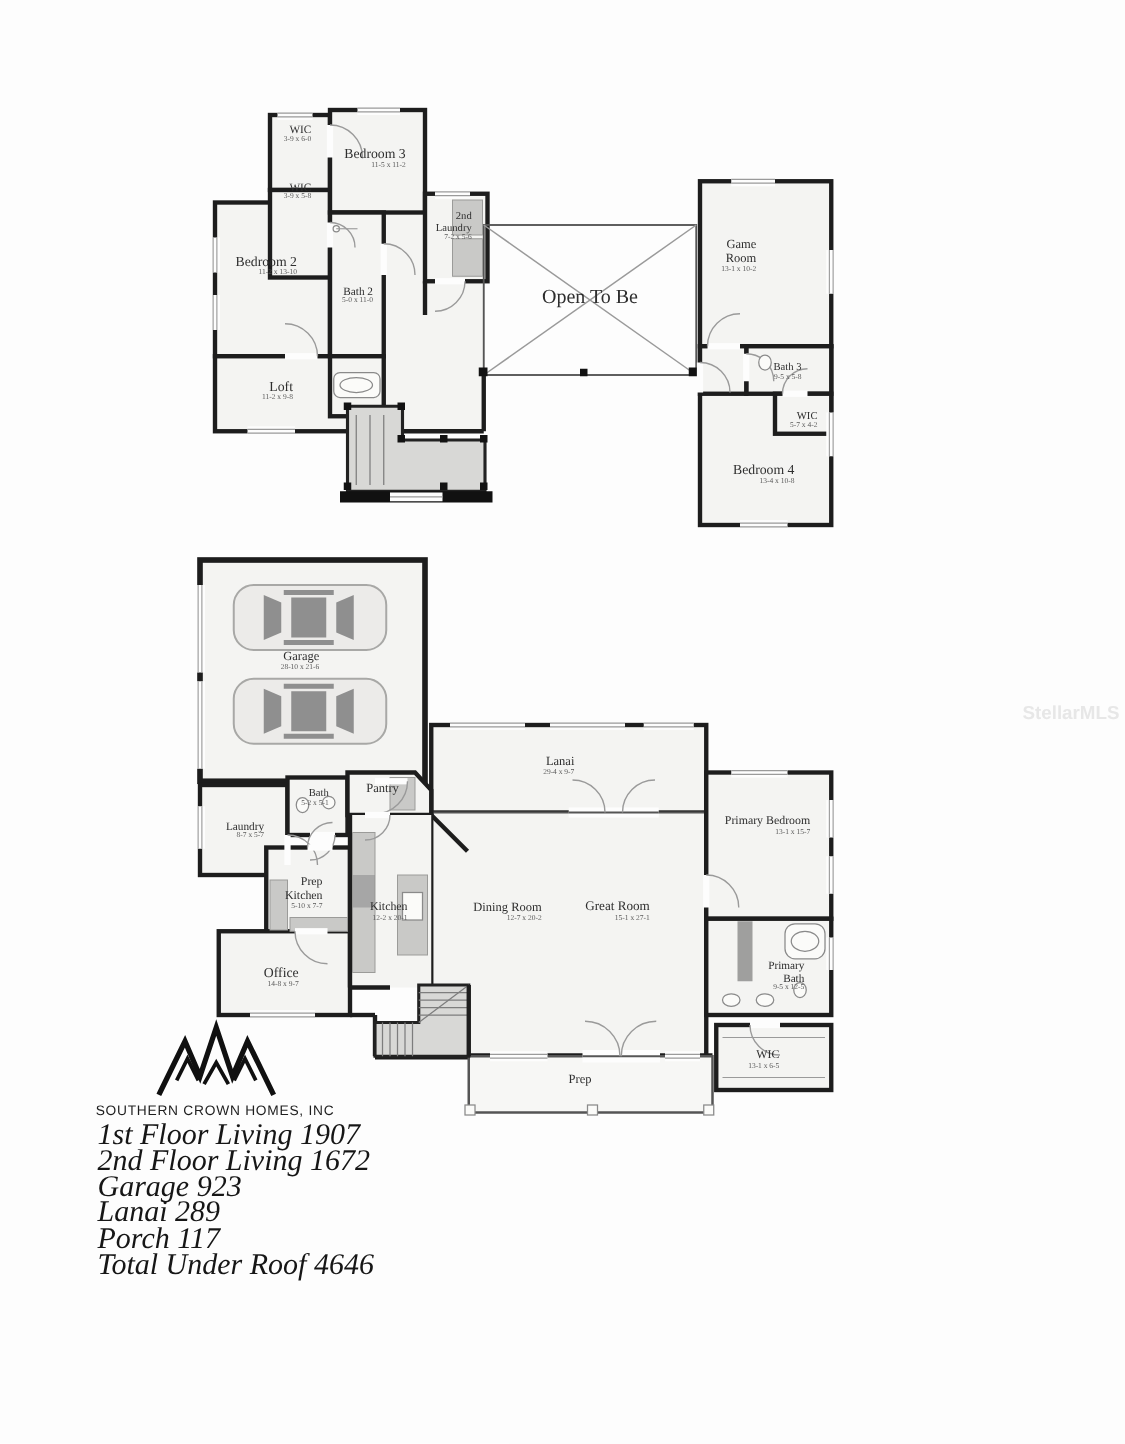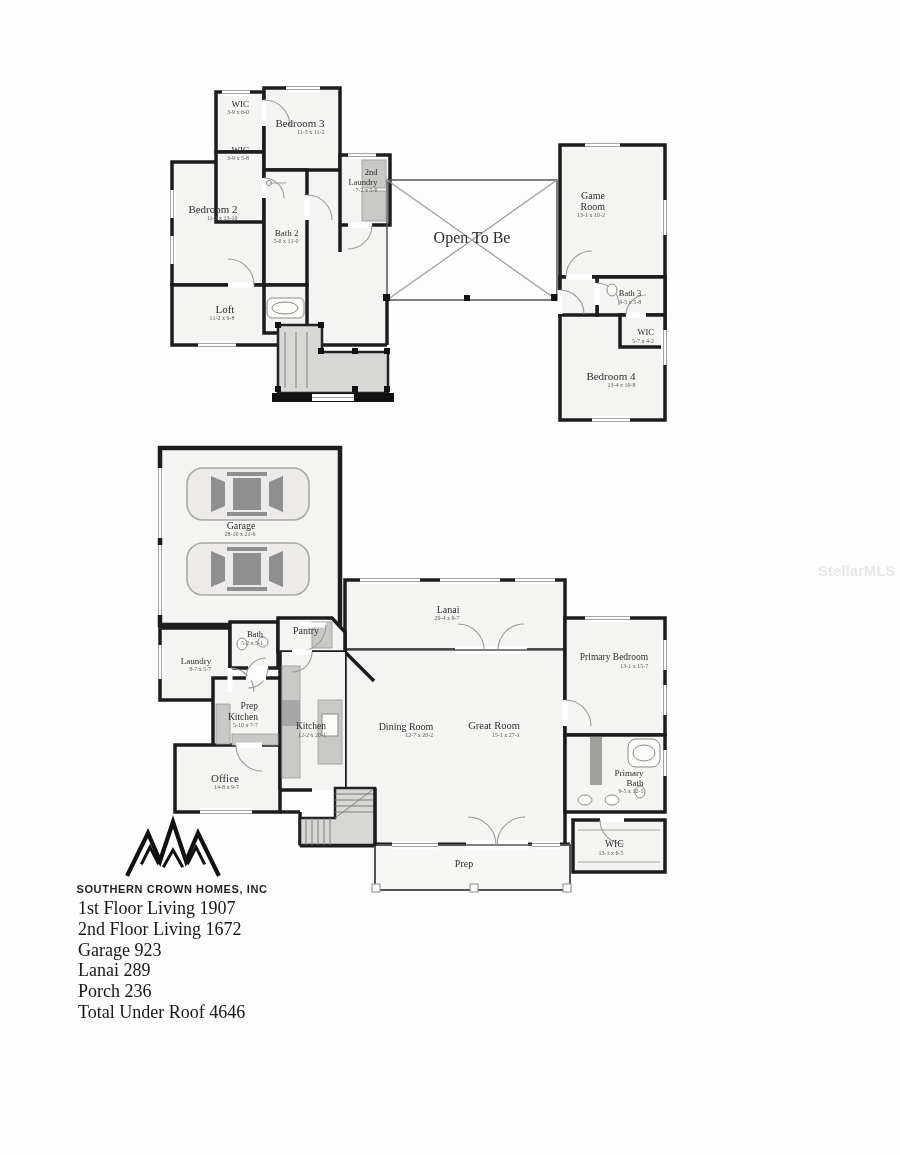--- a/index.html
+++ b/index.html
@@ -24,23 +24,23 @@
   .stairfill{fill:#d8d8d6;stroke:#222;stroke-width:2.5;}
   .stepln{stroke:#7d7d7d;stroke-width:1;}
   .carbody{fill:#ecebe9;stroke:#a8a8a6;stroke-width:1.6;}
   
   .lbl{position:absolute;transform:translate(-50%,-50%);text-align:right;color:#2e2e2e;
        line-height:1.12;white-space:nowrap;}
   .dm{font-size:6px;color:#5a5a5a;}
   .wm{position:absolute;left:818px;top:562px;font-family:"Liberation Sans",sans-serif;
       font-weight:bold;font-size:15px;color:#e7e7e7;}
   .company{position:absolute;left:172px;top:889px;transform:translate(-50%,-50%);
-      font-family:"Liberation Sans",sans-serif;font-weight:bold;font-size:11px;
+      font-family:"Liberation Sans",sans-serif;font-weight:normal;font-size:11px;
       letter-spacing:0.6px;color:#1e1e1e;white-space:nowrap;}
-  .sqft{position:absolute;left:78px;top:898px;font-size:18px;color:#161616;}
+  .sqft{position:absolute;left:78px;top:898px;font-size:24px;color:#161616;font-style:italic;}
   .sqft div{line-height:20.8px;}
 </style>
 </head>
 <body>
 
 <div id="page">
 
 <svg id="plansvg" width="900" height="1155" viewBox="0 0 900 1155">
 
   <g>
@@ -435,17 +435,17 @@
 </div>
 
 <div class="wm">StellarMLS</div>
 
 <div class="company">SOUTHERN CROWN HOMES, INC</div>
 <div class="sqft">
   <div>1st Floor Living 1907</div>
   <div>2nd Floor Living 1672</div>
   <div>Garage 923</div>
   <div>Lanai 289</div>
-  <div>Porch 236</div>
+  <div>Porch 117</div>
   <div>Total Under Roof 4646</div>
 </div>
 
 </div>
 
 </body></html>

